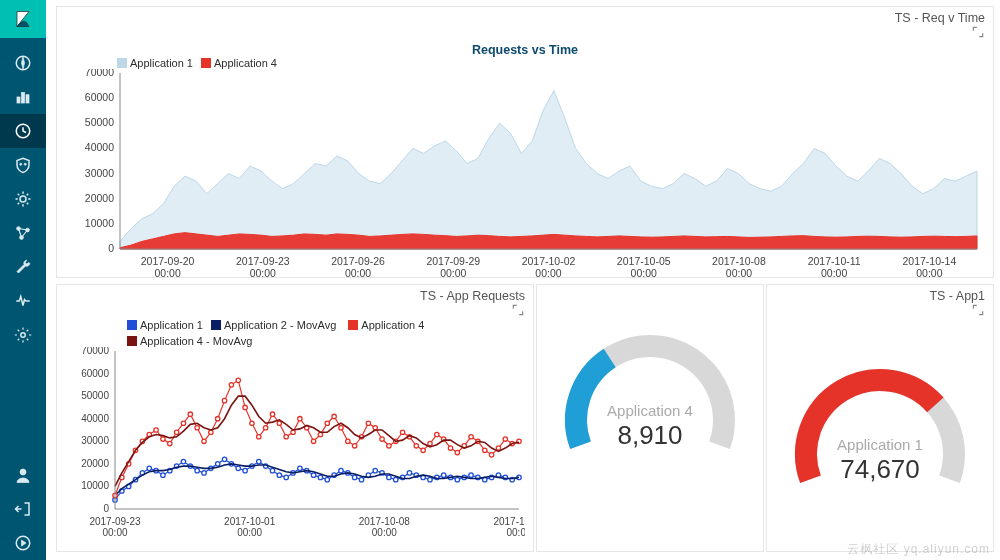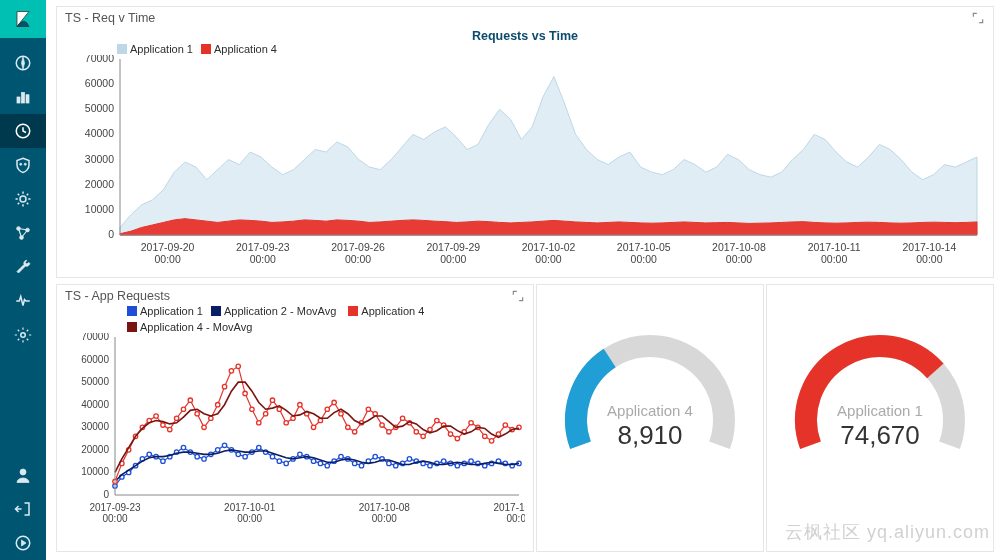--- a/index.html
+++ b/index.html
@@ -6,39 +6,39 @@
   html, body { width: 1000px; height: 560px; font-family: -apple-system, Helvetica, Arial, sans-serif; font-size: 12px; color: #2d2d2d; background:#fff; overflow:hidden;}
   .app { display:flex; width:100%; height:100%; }
   .sidebar { width:46px; background:#005571; display:flex; flex-direction:column; align-items:center; padding-top:0; }
   .sidebar .logo { width:46px; height:38px; background:#00bfb3; display:flex; align-items:center; justify-content:center; margin-bottom:8px; }
   .sidebar .nav-item { width:46px; height:34px; display:flex; align-items:center; justify-content:center; color:#dbeaf1; cursor:pointer; }
   .sidebar .nav-item.active { background:#00394d; color:#fff; }
   .sidebar svg { width:18px; height:18px; fill:currentColor; stroke:currentColor; }
   .spacer { flex:1; }
   .main { flex:1; padding:6px 8px 6px 10px; display:flex; flex-direction:column; gap:6px; }
   .panel { border:1px solid #e6e6e6; background:#fff; position:relative; }
-  .panel-head { display:flex; align-items:flex-end; padding:4px 8px 2px 8px; font-size:12.5px; color:#555; }
+  .panel-head { display:flex; align-items:flex-end; padding:4px 8px 2px 8px; font-size:12.5px; color:#555;flex-direction:column; }
   .panel-head .title { color:#555; }
   .panel-head .expand { margin-left:auto; width:14px; height:14px; color:#888; cursor:pointer; }
   .panel-title-center { text-align:center; font-weight:bold; font-size:12.5px; color:#0c4a6e; padding:2px 0 0 0;}
   .row { display:flex; gap:2px; }
   .row .panel { flex:1; }
   
   .chart-body { position:relative; padding:0 8px 4px 8px; }
   .legend { display:flex; gap:4px; justify-content:flex-start; padding-left:60px; font-size:11px; }
   .legend .item { display:flex; align-items:center; gap:3px; margin-right:4px;}
   .swatch { width:10px; height:10px; display:inline-block; }
   
   .gauge-wrap { display:flex; align-items:center; justify-content:center; height:210px; }
   .gauge-label { fill:#aaa; font-size:15px; text-anchor:middle; }
   .gauge-value { fill:#333; font-size:26px; text-anchor:middle; }
   .gauge-track { stroke:#d8d8d8; }
   .gauge-val { }
   .expand svg { width:14px;height:14px; stroke:#888; fill:none; stroke-width:2;}
-  .watermark { position:absolute; right:10px; bottom:16px; font-size:18px; color:rgba(120,120,120,0.35); pointer-events:none; letter-spacing:1px;}
+  .watermark { position:absolute; right:10px; bottom:2px; font-size:12px; color:rgba(120,120,120,0.35); pointer-events:none; letter-spacing:1px;}
 </style>
 </head>
 <body>
 
 <div class="app">
   <div class="sidebar">
     <div class="logo">
       <svg viewBox="0 0 24 24">
           <path d="M4 2 L20 2 L4 22 Z" fill="#fff"></path>
           <path d="M4 22 Q14 8 20 22 Z" fill="#005571"></path>
@@ -357,20 +357,26 @@
             <svg id="gauge1" width="210" height="170">
               <path d="M 35.46274606184278 140.30949060609947 A 74 74 0 1 1 174.53725393815722 140.30949060609947" fill="none" stroke="#d8d8d8" stroke-width="22" class="gauge-track"></path>
               <path d="M 35.46274606184278 140.30949060609947 A 74 74 0 0 1 64.69671140888799 52.93837797203863" fill="none" stroke="#1f9fd6" stroke-width="22" class="gauge-val"></path>
               <text x="105" y="111" class="gauge-label">Application 4</text>
               <text x="105" y="139" class="gauge-value">8,910</text>
             </svg>
           </div>
       </div>
 
       <div class="panel" style="flex:0.5">
+        <div class="panel-head">
+          <span class="title">TS - App1</span>
+          <span class="expand"><svg viewBox="0 0 24 24">
+                <path d="M4 10 V4 H10 M14 20 H20 V14"></path>
+              </svg></span>
+        </div>
         <div class="gauge-wrap">
             <svg id="gauge2" width="210" height="170">
               <path d="M 35.46274606184278 140.30949060609947 A 74 74 0 1 1 174.53725393815722 140.30949060609947" fill="none" stroke="#d8d8d8" stroke-width="22" class="gauge-track"></path>
               <path d="M 35.46274606184278 140.30949060609947 A 74 74 0 0 1 160.33705869689135 65.86946026373411" fill="none" stroke="#e6332a" stroke-width="22" class="gauge-val"></path>
               <text x="105" y="111" class="gauge-label">Application 1</text>
               <text x="105" y="139" class="gauge-value">74,670</text>
             </svg>
           </div>
       </div>
     </div>

